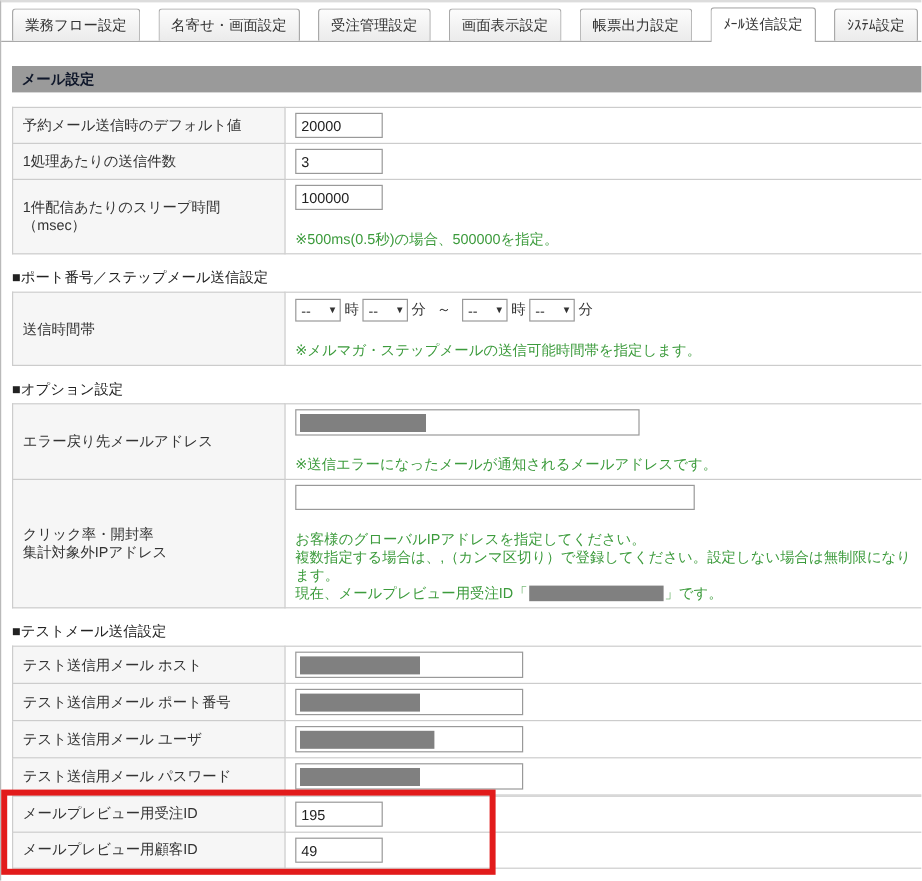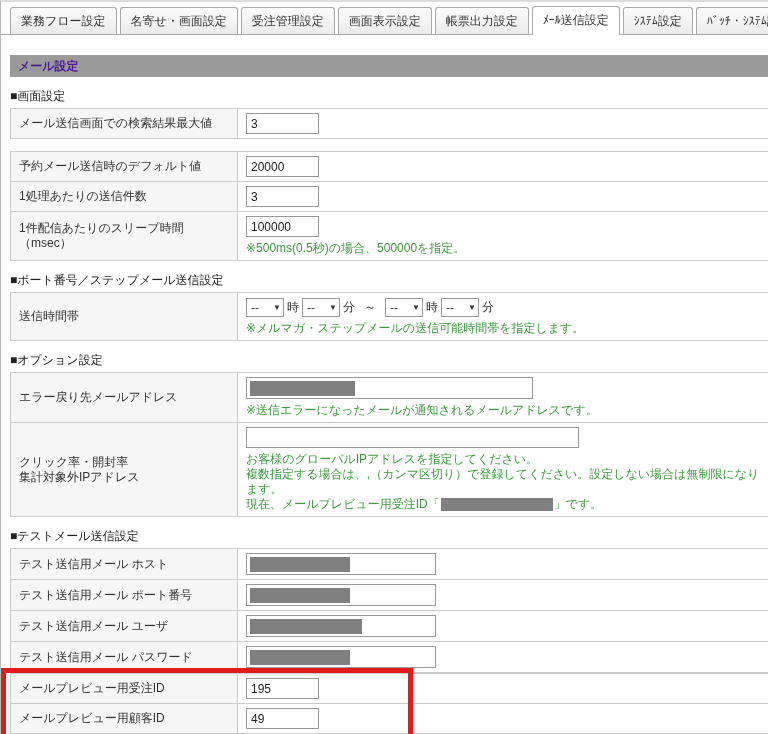--- a/index.html
+++ b/index.html
@@ -6,34 +6,34 @@
   html,body { margin:0; padding:0; }
   body {
     width:768px; height:734px; overflow:hidden;
     background:#fff; color:#333;
     font-family:"Liberation Sans","DejaVu Sans",sans-serif;
     font-size:12px;
   }
   .page { height:100%; border-top:2px solid #dcdcdc; border-left:1px solid #b9b9b9; }
 
   
-  .tabbar { display:flex; align-items:flex-end; padding:5px 0 0 9px; border-bottom:1px solid #a9a9a9; height:33px; }
+  .tabbar { display:flex; align-items:flex-end; padding:5px 0 0 9px; border-bottom:1px solid #a9a9a9; height:33px;gap:12px; }
   .tab {
     background:linear-gradient(#fcfcfc,#ebebeb);
     border:1px solid #a9a9a9; border-bottom:none;
     border-radius:3px 3px 0 0;
     padding:6px 10px 6px; margin-right:3px;
     white-space:nowrap; cursor:pointer; color:#333;
     position:relative; line-height:14px;
   }
   .tab.active { background:#fff; margin-bottom:-1px; padding-bottom:8px; z-index:2; }
 
   
   .content { margin-left:9px; }
-  .header-bar { margin-top:20px; background:#9a9a9a; color:#4c1d95; font-weight:bold; height:22px; line-height:22px; padding-left:8px; }
+  .header-bar { margin-top:20px; background:#9a9a9a; color:#0f172a; font-weight:bold; height:22px; line-height:22px; padding-left:8px; }
   .section { margin-top:12px; }
   .sec-title { margin-bottom:4px; color:#222; line-height:15px; }
 
   table.form { border-collapse:collapse; width:100%; }
   td.lbl {
     width:227px; background:#f6f6f6;
     border:1px solid #ccc; padding:5px 8px;
     vertical-align:middle; line-height:15px;
   }
   td.val { border-top:1px solid #ccc; border-bottom:1px solid #ccc; padding:4px 8px; vertical-align:middle; }
@@ -46,21 +46,21 @@
   .w-small { width:73px; }
 
   .fake-input { display:inline-block; border:1px solid #999; background:#fff; height:22px; padding:3px 3px; vertical-align:middle; }
   .fi-test  { width:190px; }
   .fi-email { width:287px; }
   .redacted { display:inline-block; background:#808080; height:15px; vertical-align:top; }
   .rd-100 { width:100px; } .rd-105 { width:105px; } .rd-112 { width:112px; }
   .rd-inline { width:112px; height:13px; vertical-align:middle; margin:0 1px; }
   .w-ip { width:333px; }
 
-  .note { color:#3c9b3c; margin-top:4px; line-height:15px; }
+  .note { color:#3c9b3c; margin-top:17px; line-height:15px; }
 
   .timegroup { display:flex; align-items:center; gap:3px; padding-top:1px; }
   .select {
     display:inline-flex; align-items:center; justify-content:space-between;
     border:1px solid #999; background:#fff;
     width:38px; height:19px; padding:0 2px 0 4px; cursor:default;
   }
   .sel-arrow { font-size:8px; color:#333; line-height:8px; }
   .tilde { margin:0 6px; }
 
@@ -86,33 +86,20 @@
     <div class="tab">ｼｽﾃﾑ設定</div>
     <div class="tab">ﾊﾞｯﾁ・ｼｽﾃﾑ設定</div>
   </div>
 
   <div class="content">
 
     <div class="header-bar">
       <span>メール設定</span>
     </div>
 
-    <div class="section">
-      <div class="sec-title">■画面設定</div>
-      <table class="form">
-        <tbody>
-            <tr>
-          <td class="lbl">メール送信画面での検索結果最大値</td>
-          <td class="val">
-            <input class="inp w-small" value="3" style="">
-          </td>
-        </tr>
-      </tbody>
-        </table>
-    </div>
 
     <div class="section">
       <table class="form">
         <tbody>
             <tr>
           <td class="lbl">予約メール送信時のデフォルト値</td>
           <td class="val">
             <input class="inp w-small" value="20000" style="">
           </td>
         </tr>

